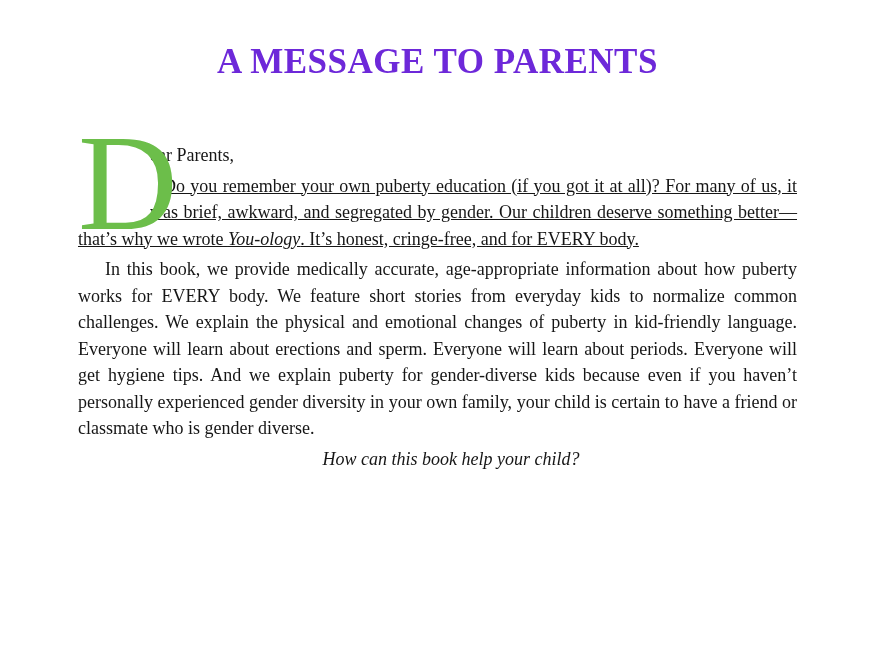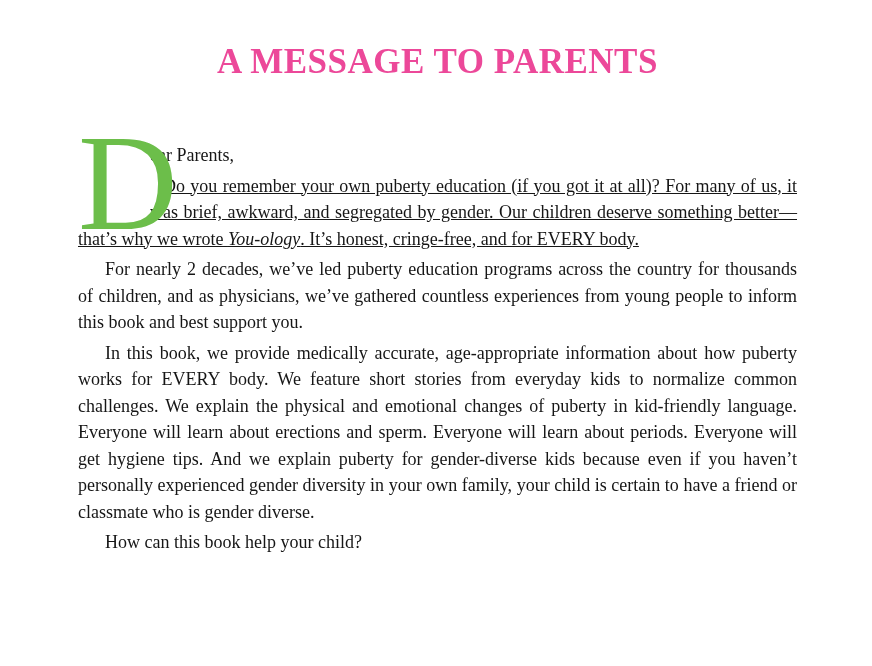--- a/index.html
+++ b/index.html
@@ -18,21 +18,21 @@
     padding: 44px 75px 0 78px;
     color: #161616;
   }
   .page-title {
     margin: 0;
     text-align: center;
     font-size: 35px;
     line-height: 36px;
     font-weight: bold;
     letter-spacing: 0.5px;
-    color: #ec4899;
+    color: #6d28d9;
   }
   .content {
     margin-top: 62px;
     font-size: 18px;
     line-height: 26.5px;
     text-align: justify;
   }
   .content p {
     margin: 0 0 4px 0;
   }
@@ -56,21 +56,22 @@
     text-align: left;
   }
   .opening-para {
     text-indent: 13px;
     text-decoration: underline;
   }
   .indented {
     text-indent: 27px;
   }
   .last-line {
-    text-align: left;
+    text-align: center;
+    font-style: italic;
   }
   .italic {
     font-style: italic;
   }
 </style>
 </head>
 <body>
 
 <div class="page">
   <h1 class="page-title">A MESSAGE TO PARENTS</h1>
@@ -78,20 +79,19 @@
   <div class="content">
 
     <div class="dropcap-box">
       <span class="dropcap-letter">D</span>
     </div>
 
     <p class="salutation">ear Parents,</p>
 
     <p class="opening-para"><span>Do you remember your own puberty education (if you got it at all)? For many of us, it was brief, awkward, and segregated by gender. Our children deserve something better—that’s why we wrote </span><span class="italic">You-ology</span><span>. It’s honest, cringe-free, and for EVERY body.</span></p>
 
-    <p class="indented">For nearly 2 decades, we’ve led puberty education programs across the country for thousands of children, and as physicians, we’ve gathered countless experiences from young people to inform this book and best support you.</p>
 
     <p class="indented">In this book, we provide medically accurate, age-appropriate information about how puberty works for EVERY body. We feature short stories from everyday kids to normalize common challenges. We explain the physical and emotional changes of puberty in kid-friendly language. Everyone will learn about erections and sperm. Everyone will learn about periods. Everyone will get hygiene tips. And we explain puberty for gender-diverse kids because even if you haven’t personally experienced gender diversity in your own family, your child is certain to have a friend or classmate who is gender diverse.</p>
 
     <p class="indented last-line">How can this book help your child?</p>
 
   </div>
 </div>
 
 </body></html>

